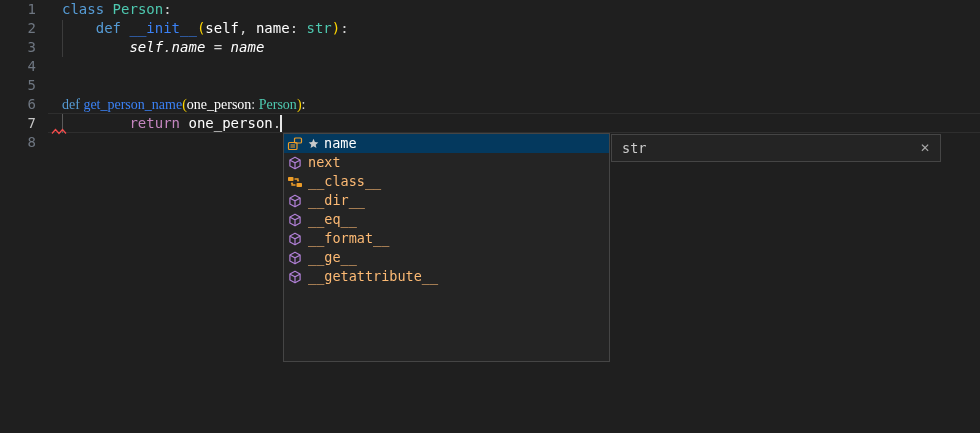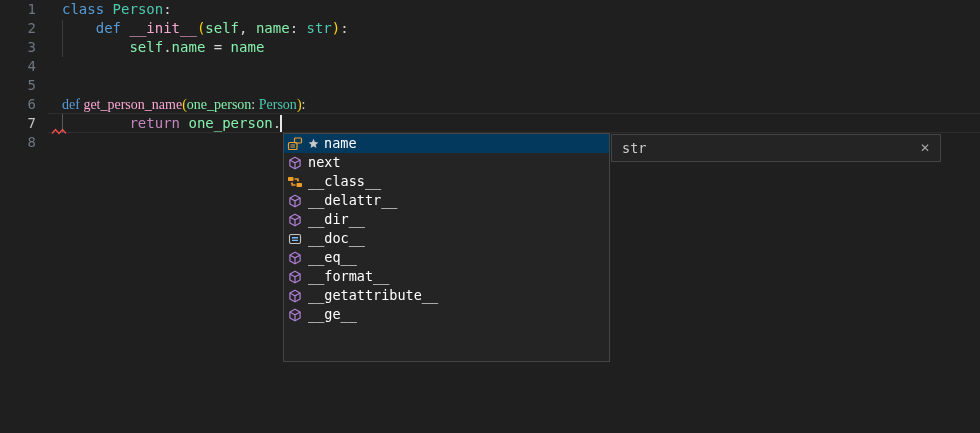--- a/index.html
+++ b/index.html
@@ -16,22 +16,22 @@
   }
   .line-number.active{color:#c6c6c6;}
   
   .code-line{
     position:absolute;left:62px;height:19px;line-height:19px;
     font-size:14px;white-space:pre;color:#d4d4d4;
   }
   .tok-keyword{color:#569cd6;}
   .tok-control{color:#c586c0;}
   .tok-type{color:#4ec9b0;}
-  .tok-function{color:#f9a8d4;}
-  .tok-parameter{color:#86efac;}
+  .tok-function{color:#3b82f6;}
+  .tok-parameter{color:#ffffff;}
   .tok-plain{color:#d4d4d4;}
   .tok-bracket{color:#ffd700;}
   
   #current-line{
     position:absolute;left:48px;top:113px;width:932px;height:20px;
     box-sizing:border-box;
     border-top:1px solid #2e2e2e;border-bottom:1px solid #2e2e2e;
     pointer-events:none;
   }
   .indent-guide{position:absolute;width:1px;background:#3c3c3c;pointer-events:none;}
@@ -43,21 +43,21 @@
   }
   #squiggle{position:absolute;left:51px;top:128px;pointer-events:none;}
   
   #suggest{
     position:absolute;left:283px;top:133px;width:327px;height:229px;
     box-sizing:border-box;background:#242424;border:1px solid #454545;
     overflow:hidden;z-index:5;
   }
   .s-item{
     display:flex;align-items:center;height:19px;padding:0 4px 0 3px;
-    color:#ffffff;font-size:13.5px;white-space:pre;cursor:pointer;
+    color:#fdba74;font-size:13.5px;white-space:pre;cursor:pointer;
   }
   .s-item.selected{background:#04395e;color:#ffffff;}
   .s-icon{width:16px;height:16px;margin-right:5px;flex:none;display:flex;align-items:center;justify-content:center;}
   .s-star{width:11px;height:11px;margin-right:5px;flex:none;display:flex;align-items:center;justify-content:center;}
   .s-label{line-height:19px;}
   
   #docs{
     position:absolute;left:611px;top:134px;width:330px;height:28px;
     box-sizing:border-box;background:#242424;border:1px solid #454545;
     display:flex;align-items:center;padding:0 10px;z-index:4;
@@ -81,21 +81,21 @@
       <div class="line-number" style="top: 95px;">6</div>
       <div class="line-number active" style="top: 114px;">7</div>
       <div class="line-number" style="top: 133px;">8</div>
     </div>
   <div id="current-line"></div>
   <div id="guide-1" class="indent-guide"></div>
   <div id="guide-2" class="indent-guide"></div>
   <div id="code">
       <div class="code-line" style="top: 0px;"><span class="tok-keyword">class</span><span class="tok-plain"> </span><span class="tok-type">Person</span><span class="tok-plain">:</span></div>
       <div class="code-line" style="top: 19px;"><span class="tok-plain">    </span><span class="tok-keyword">def</span><span class="tok-plain"> </span><span class="tok-function">__init__</span><span class="tok-bracket">(</span><span class="tok-parameter">self</span><span class="tok-plain">, </span><span class="tok-parameter">name</span><span class="tok-plain">: </span><span class="tok-type">str</span><span class="tok-bracket">)</span><span class="tok-plain">:</span></div>
-      <div class="code-line" style="top: 38px;"><span class="tok-plain">        </span><span class="tok-parameter">self</span><span class="tok-plain">.</span><span class="tok-parameter">name</span><span class="tok-plain"> = </span><span class="tok-parameter">name</span></div>
+      <div class="code-line" style="top: 38px; font-style: italic;"><span class="tok-plain">        </span><span class="tok-parameter">self</span><span class="tok-plain">.</span><span class="tok-parameter">name</span><span class="tok-plain"> = </span><span class="tok-parameter">name</span></div>
       <div class="code-line" style="top: 57px;"></div>
       <div class="code-line" style="top: 76px;"></div>
       <div class="code-line" style="top: 95px; font-family: Liberation Serif, serif;"><span class="tok-keyword">def</span><span class="tok-plain"> </span><span class="tok-function">get_person_name</span><span class="tok-bracket">(</span><span class="tok-parameter">one_person</span><span class="tok-plain">: </span><span class="tok-type">Person</span><span class="tok-bracket">)</span><span class="tok-plain">:</span></div>
       <div class="code-line" style="top: 114px;"><span class="tok-plain">        </span><span class="tok-control">return</span><span class="tok-plain"> </span><span class="tok-parameter">one_person</span><span class="tok-plain">.</span></div>
       <div class="code-line" style="top: 133px;"></div>
     </div>
 
   <svg id="squiggle" width="16" height="7" viewBox="0 0 16 7">
     <polyline points="1,5.5 4.5,1.5 8,5.5 11.5,1.5 15,5.5" fill="none" stroke="#f14c4c" stroke-width="1.3"></polyline>
   </svg>
@@ -118,44 +118,36 @@
     <rect x="1" y="3" width="5.5" height="4" rx="0.8" fill="#ee9d28"></rect>
     <rect x="9.5" y="9" width="5.5" height="4" rx="0.8" fill="#ee9d28"></rect>
     <path d="M7.5 5h3.5v2.5" fill="none" stroke="#ee9d28" stroke-width="1.3"></path>
     <path d="M11 7.2l-1.4-.9 2.8-.3z" fill="#ee9d28"></path>
     <path d="M8.5 11H5v-2.5" fill="none" stroke="#ee9d28" stroke-width="1.3"></path>
     <path d="M5 8.8l1.4.9-2.8.3z" fill="#ee9d28"></path>
           </svg></span><span class="s-label">__class__</span></div>
       <div class="s-item"><span class="s-icon"><svg width="16" height="16" viewBox="0 0 16 16">
     <path d="M8 2.2 13.1 5v6L8 13.8 2.9 11V5Z" fill="none" stroke="#b180d7" stroke-width="1.2" stroke-linejoin="round"></path>
     <path d="M3.1 5.2 8 7.9l4.9-2.7M8 7.9v5.7" fill="none" stroke="#b180d7" stroke-width="1.2"></path>
-          </svg></span><span class="s-label">__delattr__</span></div>
-      <div class="s-item"><span class="s-icon"><svg width="16" height="16" viewBox="0 0 16 16">
-    <path d="M8 2.2 13.1 5v6L8 13.8 2.9 11V5Z" fill="none" stroke="#b180d7" stroke-width="1.2" stroke-linejoin="round"></path>
-    <path d="M3.1 5.2 8 7.9l4.9-2.7M8 7.9v5.7" fill="none" stroke="#b180d7" stroke-width="1.2"></path>
           </svg></span><span class="s-label">__dir__</span></div>
-      <div class="s-item"><span class="s-icon"><svg width="16" height="16" viewBox="0 0 16 16">
-    <rect x="2.5" y="3.5" width="11" height="9" rx="1.5" fill="none" stroke="#c5c5c5" stroke-width="1.1"></rect>
-    <path d="M5 6.7h6M5 9.4h6" stroke="#75beff" stroke-width="1.4"></path>
-          </svg></span><span class="s-label">__doc__</span></div>
       <div class="s-item"><span class="s-icon"><svg width="16" height="16" viewBox="0 0 16 16">
     <path d="M8 2.2 13.1 5v6L8 13.8 2.9 11V5Z" fill="none" stroke="#b180d7" stroke-width="1.2" stroke-linejoin="round"></path>
     <path d="M3.1 5.2 8 7.9l4.9-2.7M8 7.9v5.7" fill="none" stroke="#b180d7" stroke-width="1.2"></path>
           </svg></span><span class="s-label">__eq__</span></div>
       <div class="s-item"><span class="s-icon"><svg width="16" height="16" viewBox="0 0 16 16">
     <path d="M8 2.2 13.1 5v6L8 13.8 2.9 11V5Z" fill="none" stroke="#b180d7" stroke-width="1.2" stroke-linejoin="round"></path>
     <path d="M3.1 5.2 8 7.9l4.9-2.7M8 7.9v5.7" fill="none" stroke="#b180d7" stroke-width="1.2"></path>
           </svg></span><span class="s-label">__format__</span></div>
       <div class="s-item"><span class="s-icon"><svg width="16" height="16" viewBox="0 0 16 16">
     <path d="M8 2.2 13.1 5v6L8 13.8 2.9 11V5Z" fill="none" stroke="#b180d7" stroke-width="1.2" stroke-linejoin="round"></path>
     <path d="M3.1 5.2 8 7.9l4.9-2.7M8 7.9v5.7" fill="none" stroke="#b180d7" stroke-width="1.2"></path>
-          </svg></span><span class="s-label">__getattribute__</span></div>
+          </svg></span><span class="s-label">__ge__</span></div>
       <div class="s-item"><span class="s-icon"><svg width="16" height="16" viewBox="0 0 16 16">
     <path d="M8 2.2 13.1 5v6L8 13.8 2.9 11V5Z" fill="none" stroke="#b180d7" stroke-width="1.2" stroke-linejoin="round"></path>
     <path d="M3.1 5.2 8 7.9l4.9-2.7M8 7.9v5.7" fill="none" stroke="#b180d7" stroke-width="1.2"></path>
-          </svg></span><span class="s-label">__ge__</span></div>
+          </svg></span><span class="s-label">__getattribute__</span></div>
     </div>
 
   <div id="docs">
     <span class="docs-text">str</span>
     <span class="close">✕</span>
   </div>
 </div>
 
 </body></html>

